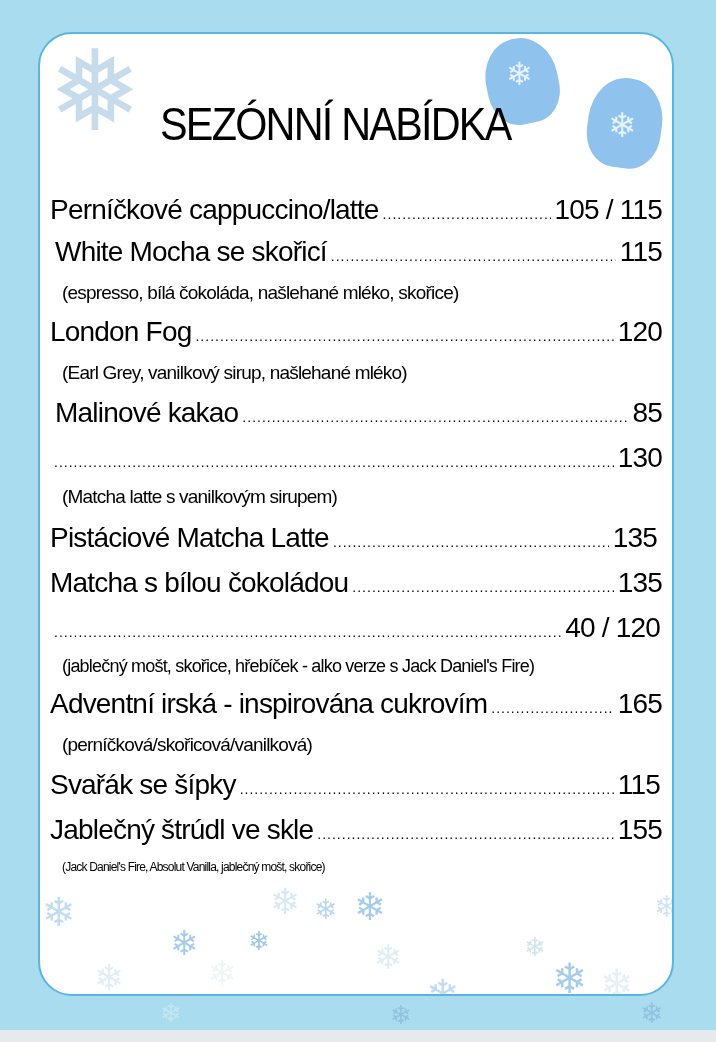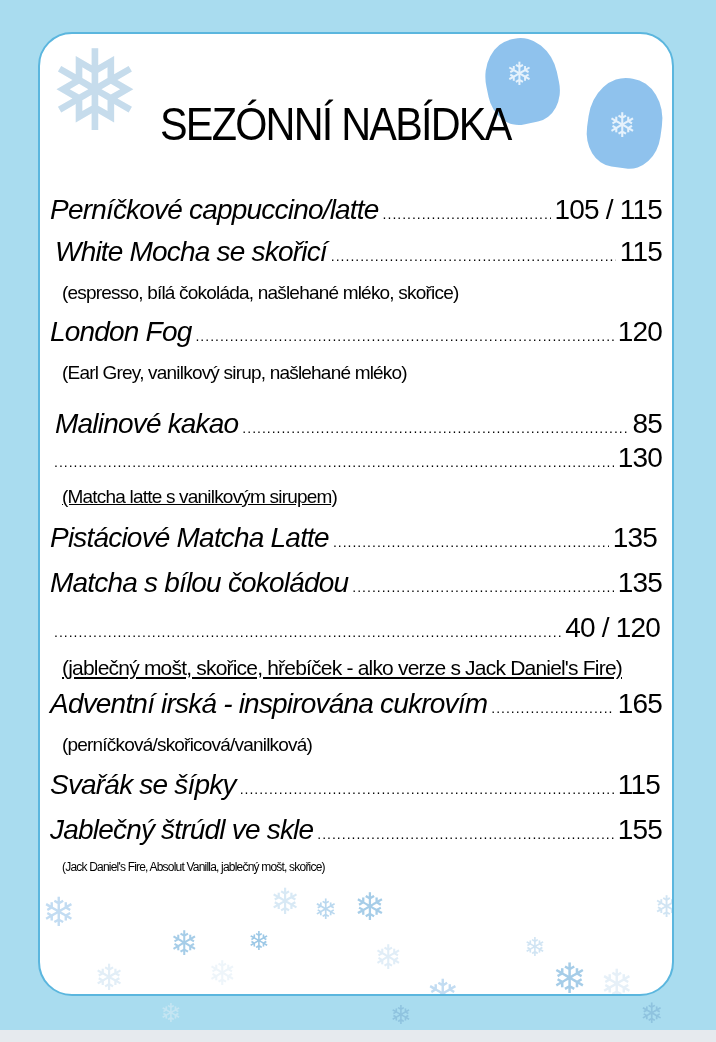--- a/index.html
+++ b/index.html
@@ -1,21 +1,21 @@
 <!DOCTYPE html>
 <html><head>
 <meta charset="utf-8">
 <style>
   html,body{margin:0;padding:0;}
   body{width:716px;height:1042px;background:#a9dcef;position:relative;overflow:hidden;font-family:"Liberation Sans",sans-serif;}
   .bottom-strip{position:absolute;left:0;top:1030px;width:716px;height:12px;background:#e6eaee;}
   .card{position:absolute;left:38px;top:32px;width:636px;height:964px;background:#fff;border:2px solid #5bb6de;border-radius:34px;box-sizing:border-box;overflow:hidden;}
   .title{position:absolute;left:120px;top:62px;font-size:47px;color:#000;letter-spacing:-2px;font-weight:normal;transform:scaleX(0.88);transform-origin:left;}
   .item{position:absolute;left:10px;width:612px;display:flex;align-items:baseline;font-size:28px;color:#000;letter-spacing:-0.8px;transform-origin:left;}
-  .item .name{white-space:nowrap;font-style:italic;}
+  .item .name{white-space:nowrap;}
   .item .dots{flex:1;overflow:hidden;white-space:nowrap;margin:0 4px;font-size:14px;letter-spacing:1px;}
   .item .dots::before{content:"...................................................................................................................................................................................................";}
   .item .price{white-space:nowrap;}
   .desc{position:absolute;left:22px;font-size:19px;color:#000;letter-spacing:-0.8px;white-space:nowrap;}
   .snow{position:absolute;color:#9fcbe8;line-height:1;}
   .mitten{position:absolute;background:#7bb7ea;border-radius:48% 48% 40% 40%;}
 </style>
 </head>
 <body>
 
@@ -45,49 +45,49 @@
   </div>
   <div class="desc" style="top:248px;">(espresso, bílá čokoláda, našlehané mléko, skořice)</div>
 
   <div class="item" style="top:282px;">
     <span class="name">London Fog</span>
       <span class="dots"></span>
       <span class="price">120</span>
   </div>
   <div class="desc" style="top:328px;">(Earl Grey, vanilkový sirup, našlehané mléko)</div>
 
-  <div class="item" style="top:374px;left:15px;width:607px;">
+  <div class="item" style="top:363px;left:15px;width:607px;">
     <span class="name">Malinové kakao</span>
       <span class="dots"></span>
       <span class="price">85</span>
   </div>
 
   <div class="item" style="top:408px;">
       <span class="dots"></span>
       <span class="price">130</span>
   </div>
-  <div class="desc" style="top:452px;text-decoration:underline;">(Matcha latte s vanilkovým sirupem)</div>
+  <div class="desc" style="top:452px;">(Matcha latte s vanilkovým sirupem)</div>
 
   <div class="item" style="top:488px;width:607px;">
     <span class="name">Pistáciové Matcha Latte</span>
       <span class="dots"></span>
       <span class="price">135</span>
   </div>
 
   <div class="item" style="top:533px;">
     <span class="name">Matcha s bílou čokoládou</span>
       <span class="dots"></span>
       <span class="price">135</span>
   </div>
 
   <div class="item" style="top:578px;width:610px;">
       <span class="dots"></span>
       <span class="price">40 / 120</span>
   </div>
-  <div class="desc" style="top:622px;font-size:21px;text-decoration:underline;">(jablečný mošt, skořice, hřebíček - alko verze s Jack Daniel's Fire)</div>
+  <div class="desc" style="top:622px;font-size:18px;">(jablečný mošt, skořice, hřebíček - alko verze s Jack Daniel's Fire)</div>
 
   <div class="item" style="top:654px;">
     <span class="name">Adventní irská - inspirována cukrovím</span>
       <span class="dots"></span>
       <span class="price">165</span>
   </div>
   <div class="desc" style="top:700px;">(perníčková/skořicová/vanilková)</div>
 
   <div class="item" style="top:735px;width:610px;">
     <span class="name">Svařák se šípky</span>

